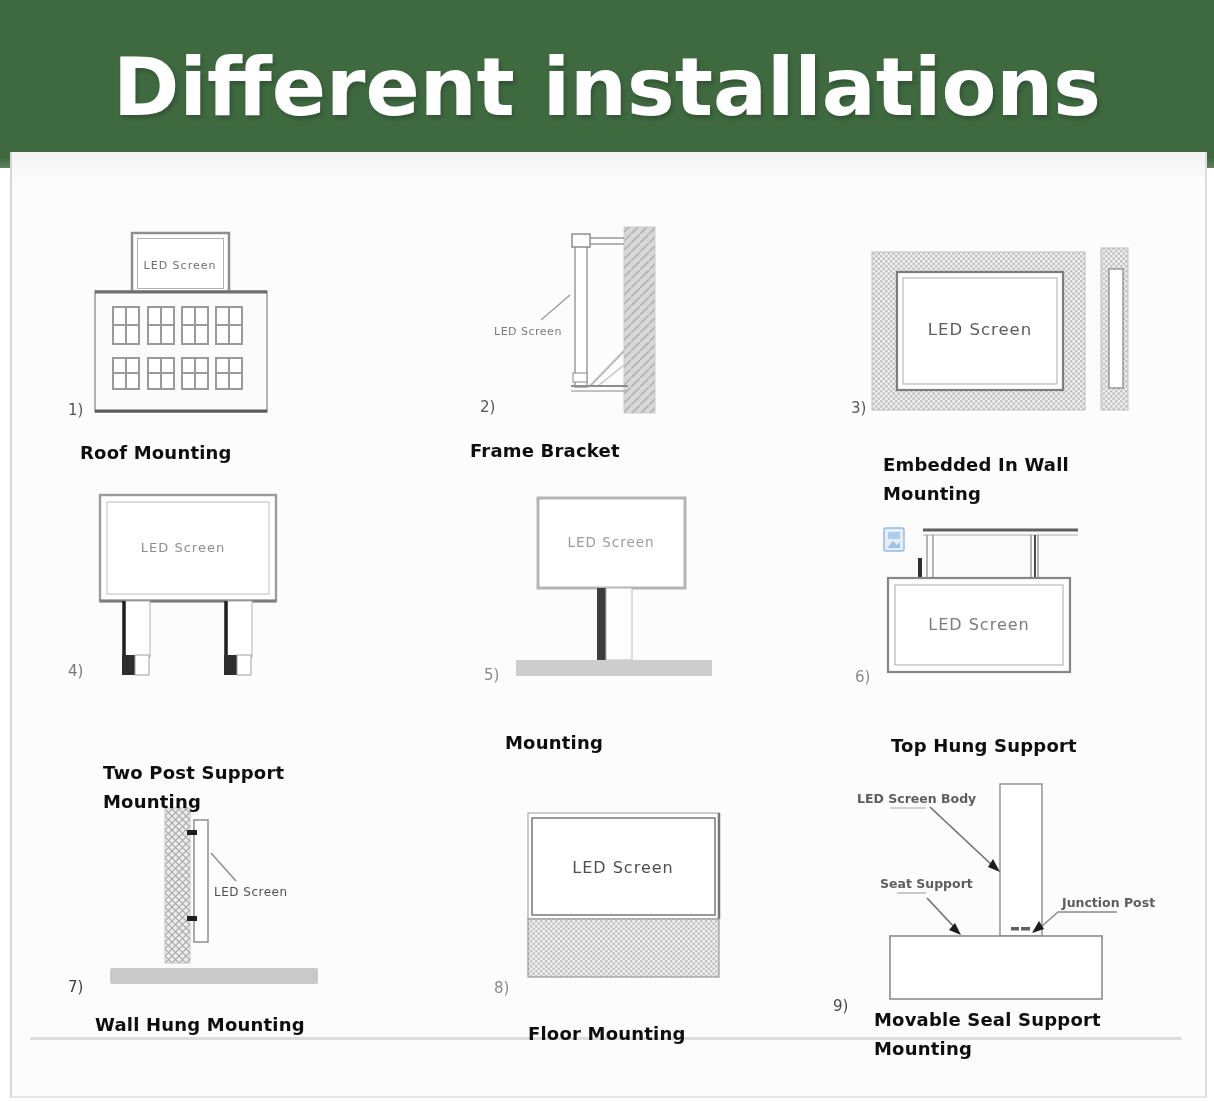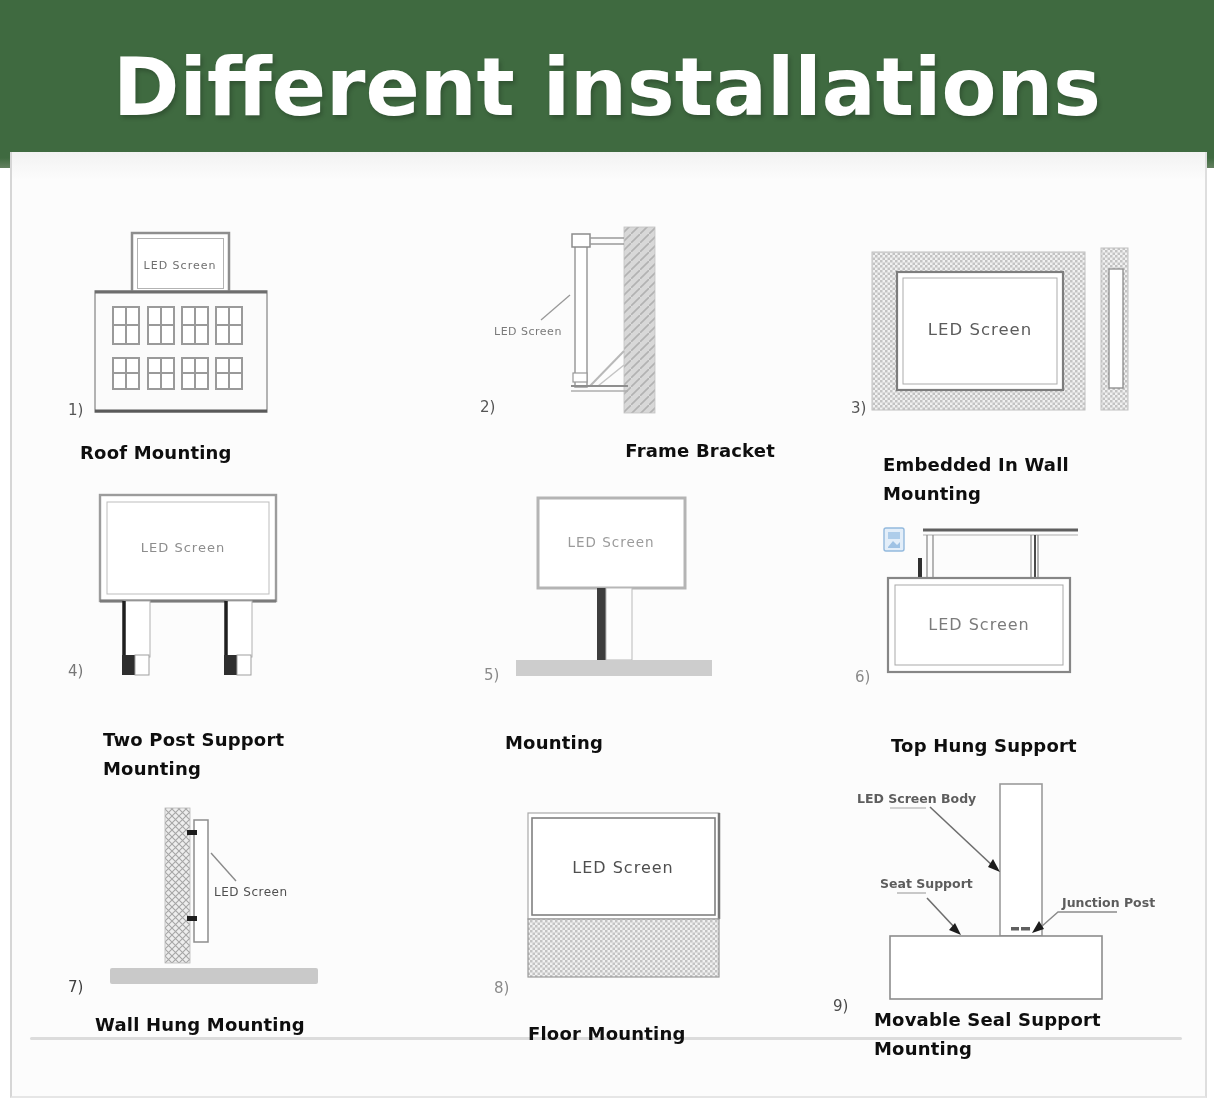--- a/index.html
+++ b/index.html
@@ -28,21 +28,21 @@
     border-left:2px solid #d6d6d6;border-right:2px solid #dedede;
     border-bottom:2px solid #e6e6e6;
   }
   .cell{position:absolute;}
   .cell svg{display:block;}
   .caption{
     position:absolute;font-weight:bold;font-size:18px;color:#0e0e0e;
     line-height:29px;letter-spacing:0.2px;white-space:nowrap;z-index:3;
   }
   .caption span{display:block;}
-  .caption.center{text-align:right;}
+  .caption.center{text-align:left;}
   .divider{
     position:absolute;left:30px;top:1037px;width:1152px;height:3px;
     background:#dcdcdc;border-radius:2px;z-index:1;
   }
   .diagram-text{font-family:"DejaVu Sans","Liberation Sans",sans-serif;}
 </style>
 </head>
 <body>
 
 <svg width="0" height="0" style="position:absolute" aria-hidden="true">
@@ -178,21 +178,21 @@
     </g>
     <g>
       <rect x="166" y="111" width="26" height="56" fill="#ffffff" stroke="#b0b0b0" stroke-width="1"></rect>
       <line x1="166" y1="111" x2="166" y2="167" stroke="#1f1f1f" stroke-width="3.5"></line>
       <rect x="164" y="165" width="13" height="20" fill="#2e2e2e"></rect>
       <rect x="177" y="165" width="14" height="20" fill="#ffffff" stroke="#9f9f9f" stroke-width="1"></rect>
     </g>
     <text class="diagram-text" x="8" y="186" font-size="15" fill="#777777">4)</text>
   </svg>
 </div>
-<div class="caption" style="left:103px;top:725px">
+<div class="caption" style="left:103px;top:758px">
   <span>Two Post Support</span>
   <span>Mounting</span>
 </div>
 
 <div class="cell" style="left:480px;top:490px">
   <svg width="280" height="200" viewBox="0 0 280 200">
     <g>
       <rect x="58" y="8" width="147" height="90" fill="#ffffff" stroke="#b4b4b4" stroke-width="3"></rect>
       <text class="diagram-text" x="131" y="57" text-anchor="middle" font-size="13.5" letter-spacing="1" fill="#9b9b9b">LED Screen</text>
     </g>

